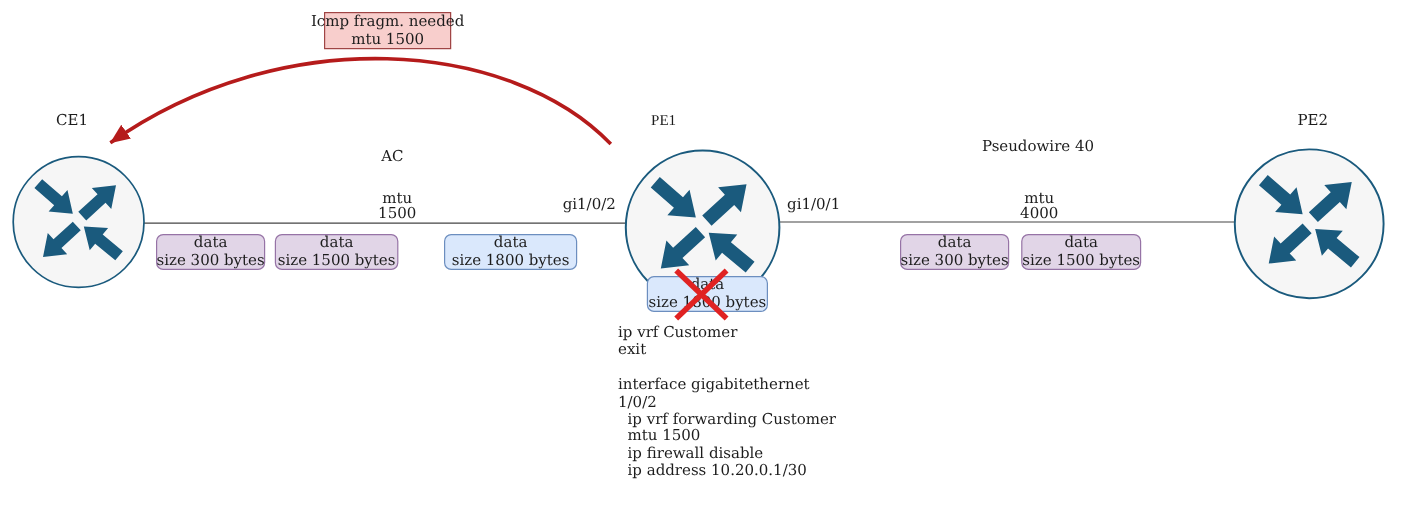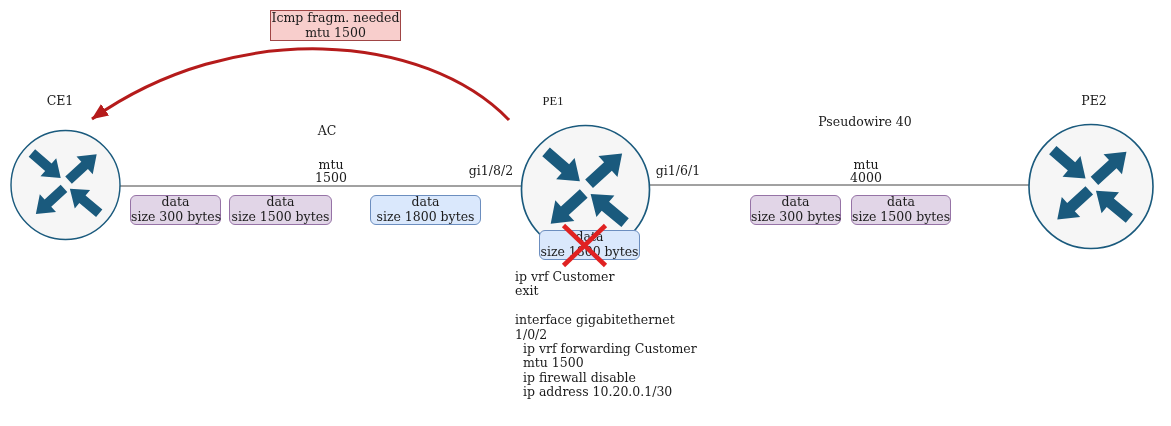--- a/index.html
+++ b/index.html
@@ -34,20 +34,21 @@
     line-height: 13px;
   }
   .packet {
     position: absolute;
     box-sizing: border-box;
     border: 1px solid;
     border-radius: 6px;
     display: flex;
     flex-direction: column;
     justify-content: center;
+    align-items: center;
     text-align: center;
     line-height: 14.6px;
     white-space: nowrap;
   }
   .packet.purple { background: var(--packet-purple-fill, #e1d5e7); border-color: var(--packet-purple-border, #9673a6); }
   .packet.blue   { background: var(--packet-blue-fill, #dae8fc);   border-color: var(--packet-blue-border, #6c8ebf); }
   .notice {
     position: absolute;
     box-sizing: border-box;
     border: 1px solid var(--notice-border, #a04545);
@@ -78,21 +79,21 @@
   #gi101-label   { left: 678px; top: 170px; }
   #pw-name-label { left: 865px; top: 121px; }
   #pw-mtu-label  { left: 866px; top: 171px; }
 
   #packet-ac-300   { left: 130px; top: 195px; width: 91px;  height: 30px; }
   #packet-ac-1500  { left: 229px; top: 195px; width: 103px; height: 30px; }
   #packet-ac-1800  { left: 370px; top: 195px; width: 111px; height: 30px; }
   #packet-pw-300   { left: 750px; top: 195px; width: 91px;  height: 30px; }
   #packet-pw-1500  { left: 851px; top: 195px; width: 100px; height: 30px; }
   #packet-dropped  { left: 539px; top: 230px; width: 101px; height: 30px; }
-  #icmp-notice     { left: 270px; top: 10px;  width: 131px; height: 31px; }
+  #icmp-notice     { left: 270px; top: 10px;  width: 106px; height: 31px; }
 </style>
 </head>
 <body>
 
 <div id="stage">
 
   <svg class="layer" viewBox="0 0 1171 426" xmlns="http://www.w3.org/2000/svg">
     <defs>
       <path id="arrw" d="M 0,0 L -15,11 L -15,4.5 L -35,4.5 L -35,-4.5 L -15,-4.5 L -15,-11 Z"></path>
       <g id="rtr">
@@ -129,28 +130,28 @@
 
   <div class="lbl" id="ce1-label">CE1</div>
   <div class="lbl" id="pe1-label">PE1</div>
   <div class="lbl" id="pe2-label">PE2</div>
 
   <div class="lbl" id="ac-name-label">AC</div>
   <div class="lbl" id="ac-mtu-label">
     <div>mtu</div>
     <div>1500</div>
   </div>
-  <div class="lbl" id="gi102-label">gi1/8/2</div>
+  <div class="lbl" id="gi102-label">gi1/0/2</div>
 
   <div class="lbl" id="pw-name-label">Pseudowire 40</div>
   <div class="lbl" id="pw-mtu-label">
     <div>mtu</div>
     <div>4000</div>
   </div>
-  <div class="lbl" id="gi101-label">gi1/6/1</div>
+  <div class="lbl" id="gi101-label">gi1/0/1</div>
 
   <div class="notice" id="icmp-notice">
     <div>Icmp fragm. needed</div>
     <div>mtu 1500</div>
   </div>
 
   <div class="packet purple" id="packet-ac-300">
     <div>data</div>
     <div>size 300 bytes</div>
   </div>

